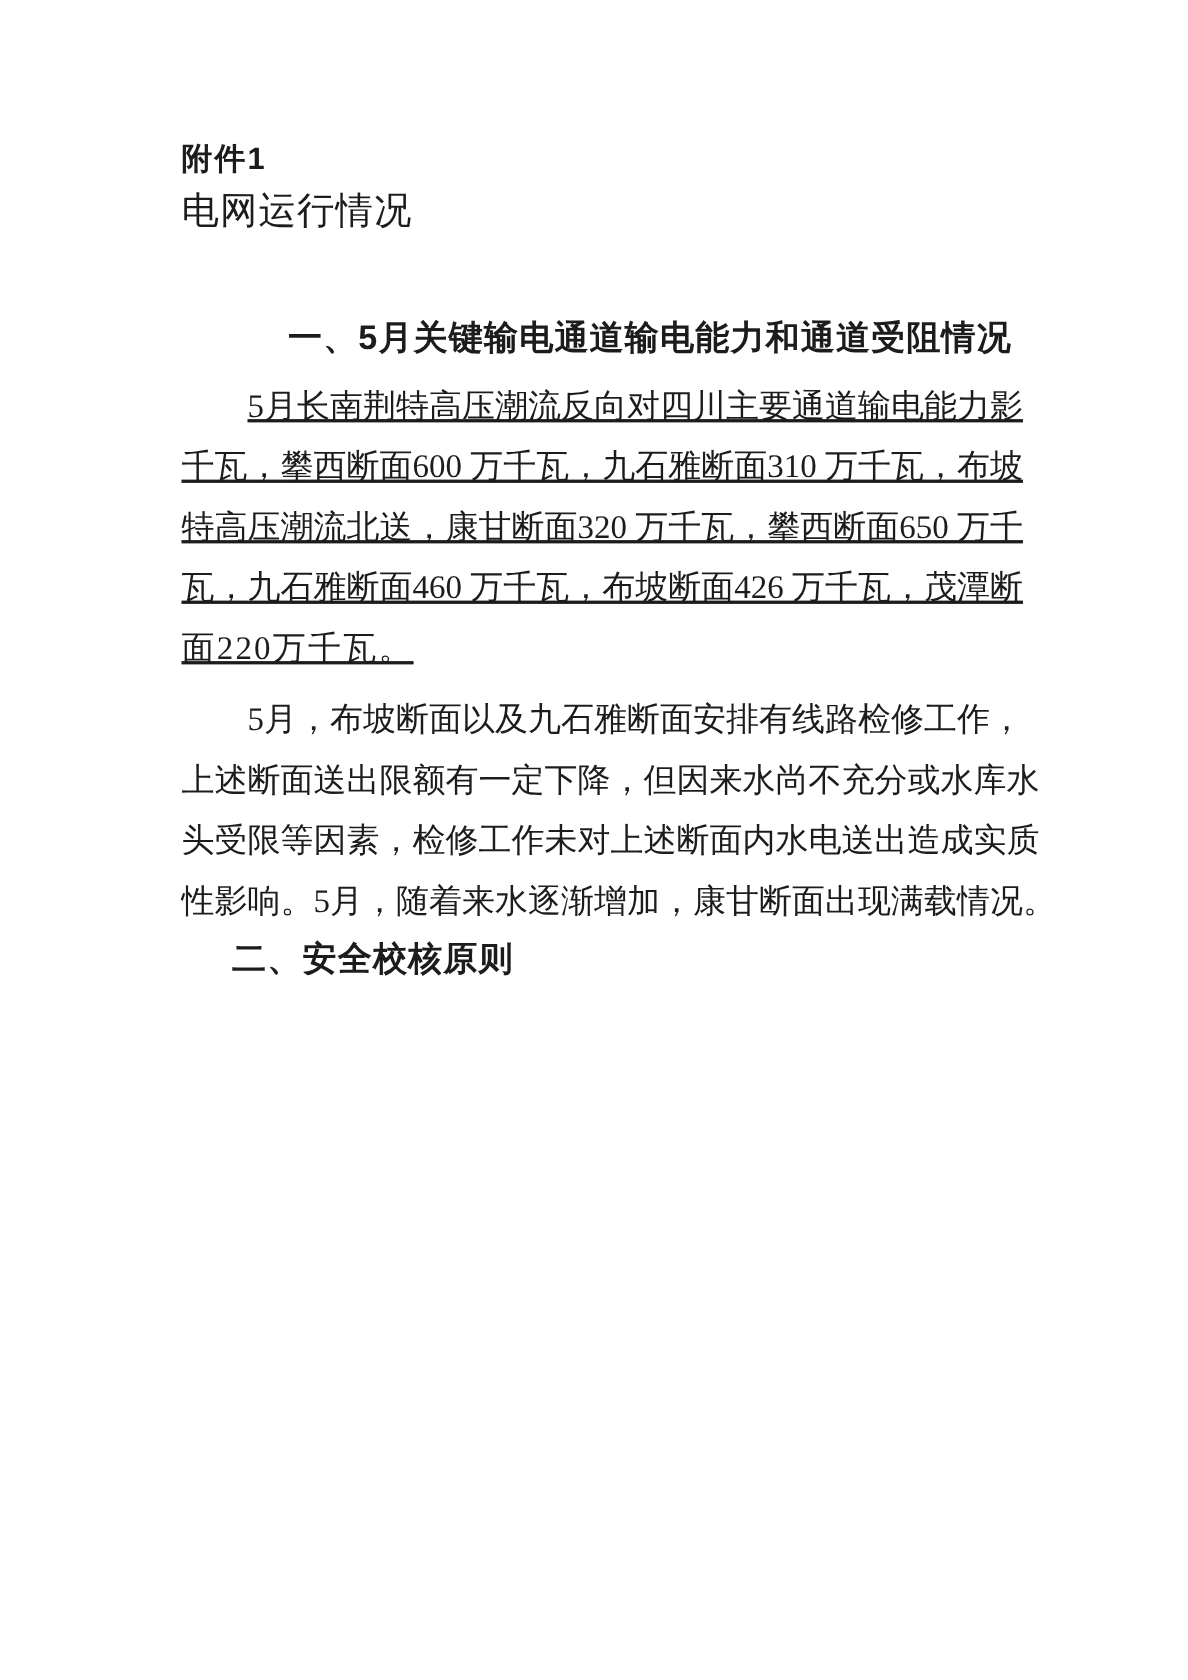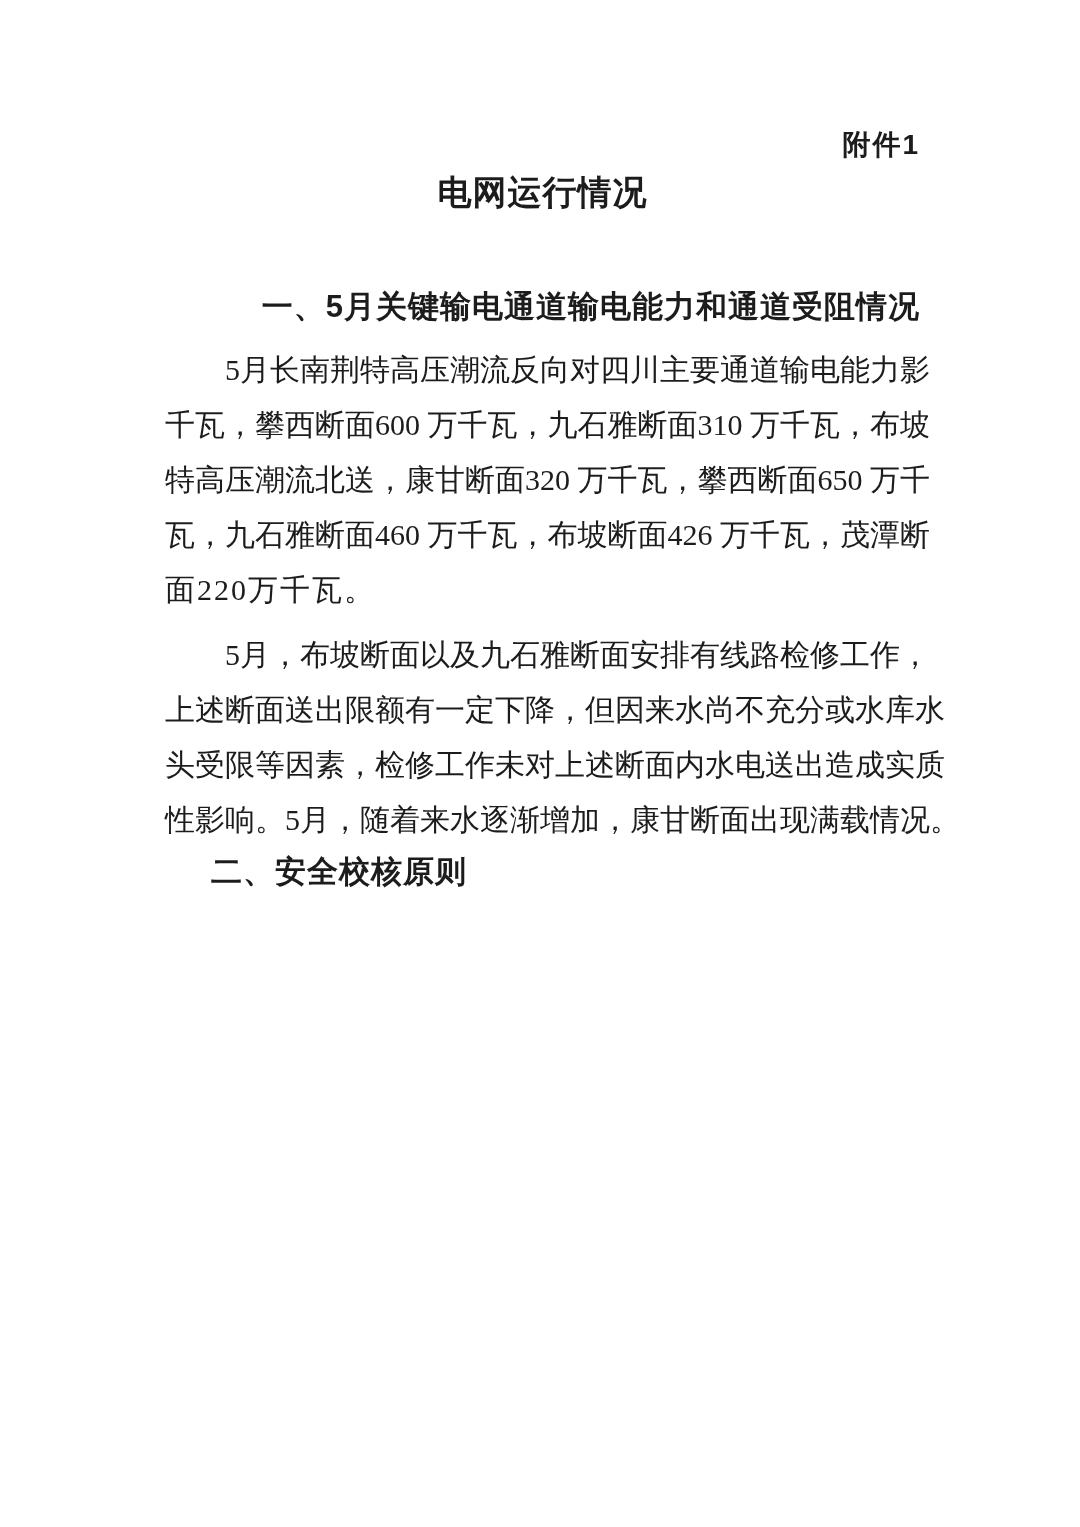--- a/index.html
+++ b/index.html
@@ -17,42 +17,41 @@
     padding-left: 165px;
     padding-right: 160px;
   }
   .attachment {
     margin-top: 128px;
     font-family: "Liberation Sans", sans-serif;
     font-weight: 700;
     font-size: 28px;
     line-height: 34px;
     letter-spacing: 2px;
-    text-align: right;
   }
   .doc-title {
     margin-top: 10px;
     font-family: "Liberation Sans", sans-serif;
-    font-weight: 700;
+    font-weight: 400;
     font-size: 34px;
     line-height: 40px;
-    text-align: center;
+    text-align: left;
     letter-spacing: 1px;
   }
   .sec-heading {
     font-family: "Liberation Sans", sans-serif;
     font-weight: 700;
     font-size: 31px;
     line-height: 40px;
     padding-left: 46px;
     letter-spacing: 1px;
   }
   .sec-heading.first  { margin-top: 75px; text-align: right; }
   .sec-heading.second { margin-top: 5px; }
-  .para.p1 { margin-top: 15px; }
+  .para.p1 { margin-top: 15px; text-decoration: underline; }
   .para.p2 { margin-top: 10px; }
   .para.p3 { margin-top: 15px; }
   .line {
     height: 55px;
     line-height: 55px;
     font-size: 30px;
     text-align: justify;
     text-align-last: justify;
     text-justify: inter-character;
     white-space: nowrap;

